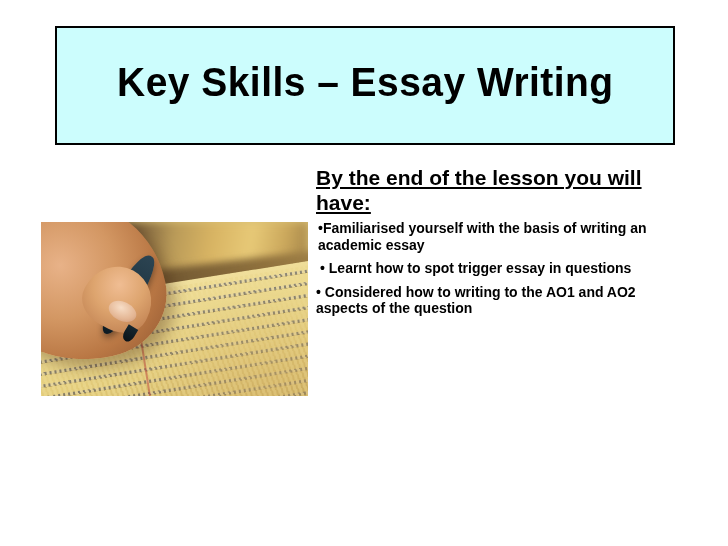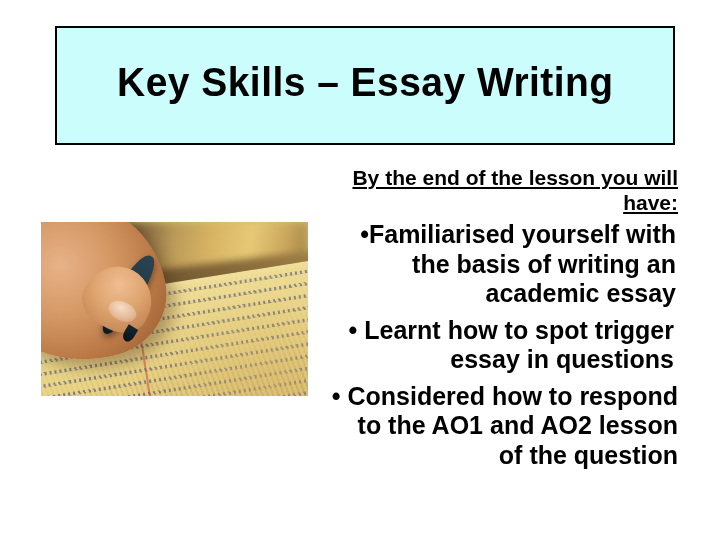--- a/index.html
+++ b/index.html
@@ -153,37 +153,37 @@
   .ph-pentip {
     left: 31%; top: 60%; width: 4%; height: 9%;
     background: linear-gradient(180deg, #15262f 0%, #0a1218 100%);
     border-radius: 0 0 50% 50%;
     transform: rotate(31deg);
   }
 
   
   #bullets {
     position: absolute;
-    left: 330px;
+    left: 316px;
     top: 166px;
     width: 348px;
-    text-align: right;
+    text-align: left;
     color: #000000;
     font-family: "Liberation Sans", sans-serif;
     font-weight: 700;
   }
   .lead {
     font-size: 21px;
     line-height: 1.17;
     text-decoration: underline;
     text-underline-offset: 2px;
     margin: 0 0 5px 0;
   }
   .bullet {
-    font-size: 25px;
+    font-size: 14px;
     line-height: 1.18;
     margin: 0 0 7px 0;
   }
   .bullet.b1 { padding: 0 2px; }
   .bullet.b2 { padding: 0 4px; }
   .bullet.b3 { padding: 0 0px; }
 </style>
 </head>
 <body>
 
@@ -205,16 +205,16 @@
     <div class="ph-layer ph-pen"></div>
     <div class="ph-layer ph-thumb"></div>
     <div class="ph-layer ph-nail"></div>
     <div class="ph-layer ph-pentip"></div>
   </div>
 
   <div id="bullets">
     <p class="lead">By the end of the lesson you will have:</p>
     <p class="bullet b1">•Familiarised yourself with the basis of writing an academic essay</p>
     <p class="bullet b2">• Learnt how to spot trigger essay in questions</p>
-    <p class="bullet b3">• Considered how to respond to the AO1 and AO2 lesson of the question</p>
+    <p class="bullet b3">• Considered how to writing to the AO1 and AO2 aspects of the question</p>
   </div>
 
 </div>
 
 </body></html>

